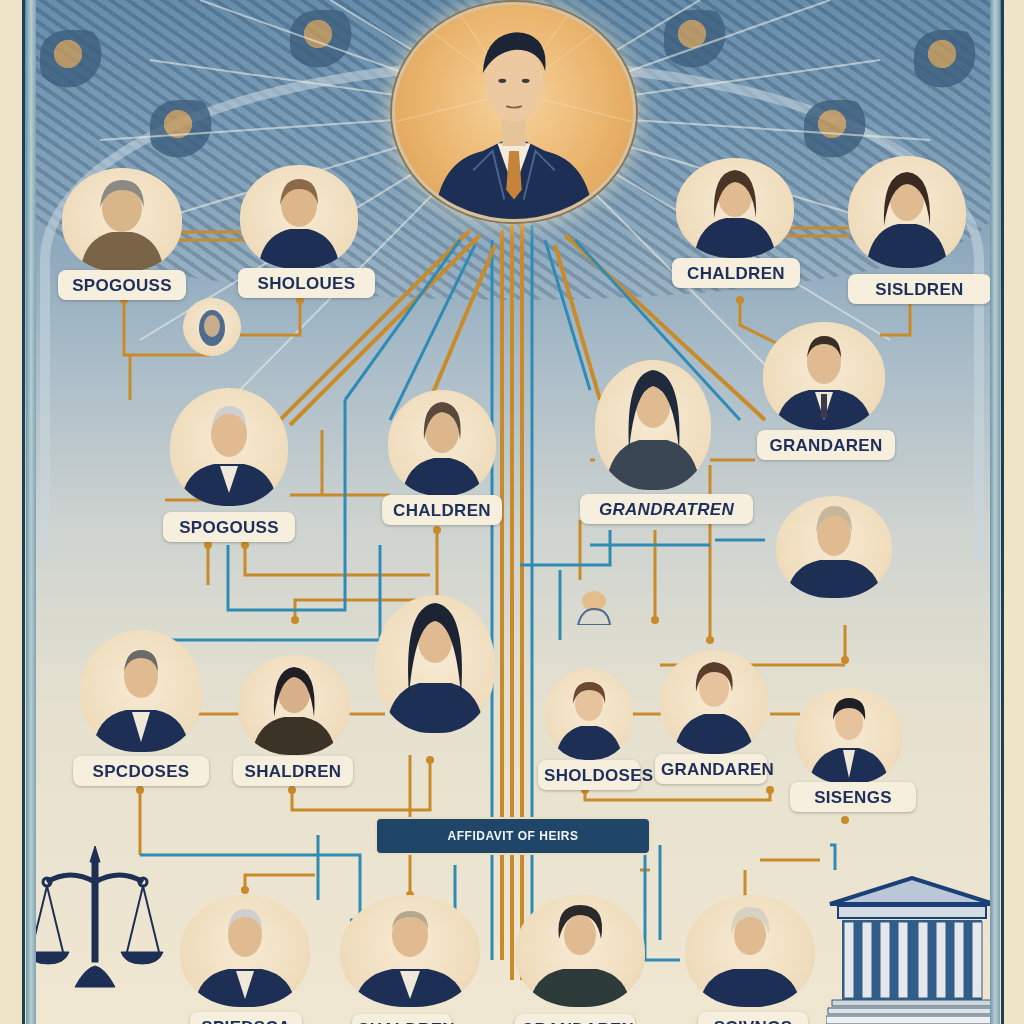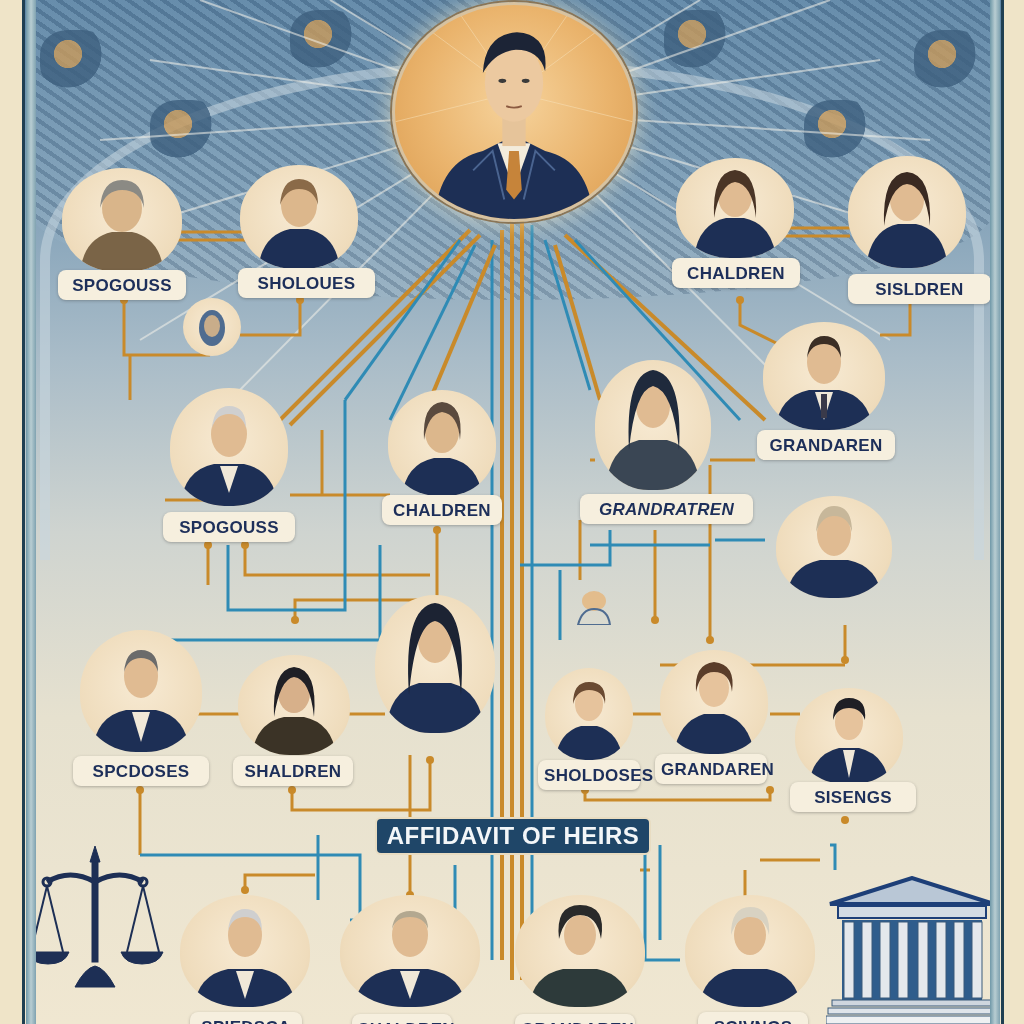--- a/index.html
+++ b/index.html
@@ -85,21 +85,21 @@
       line-height: 1;
       padding: 7px 6px 6px;
       white-space: nowrap;
     }
     .banner {
       position: absolute; left: 377px; top: 819px; width: 272px; height: 34px;
       background: #1f4668;
       border-radius: 4px;
       color: #f3f6f8;
       font-family: "Liberation Sans", sans-serif;
-      font-size: 24px;
+      font-size: 12px;
       font-weight: bold;
       letter-spacing: 0.5px;
       text-align: center;
       line-height: 34px;
       box-shadow: 0 0 0 2px #e8dcc1;
     }
     .icon-abs { position: absolute; }
   </style>
 </head>
 <body>

